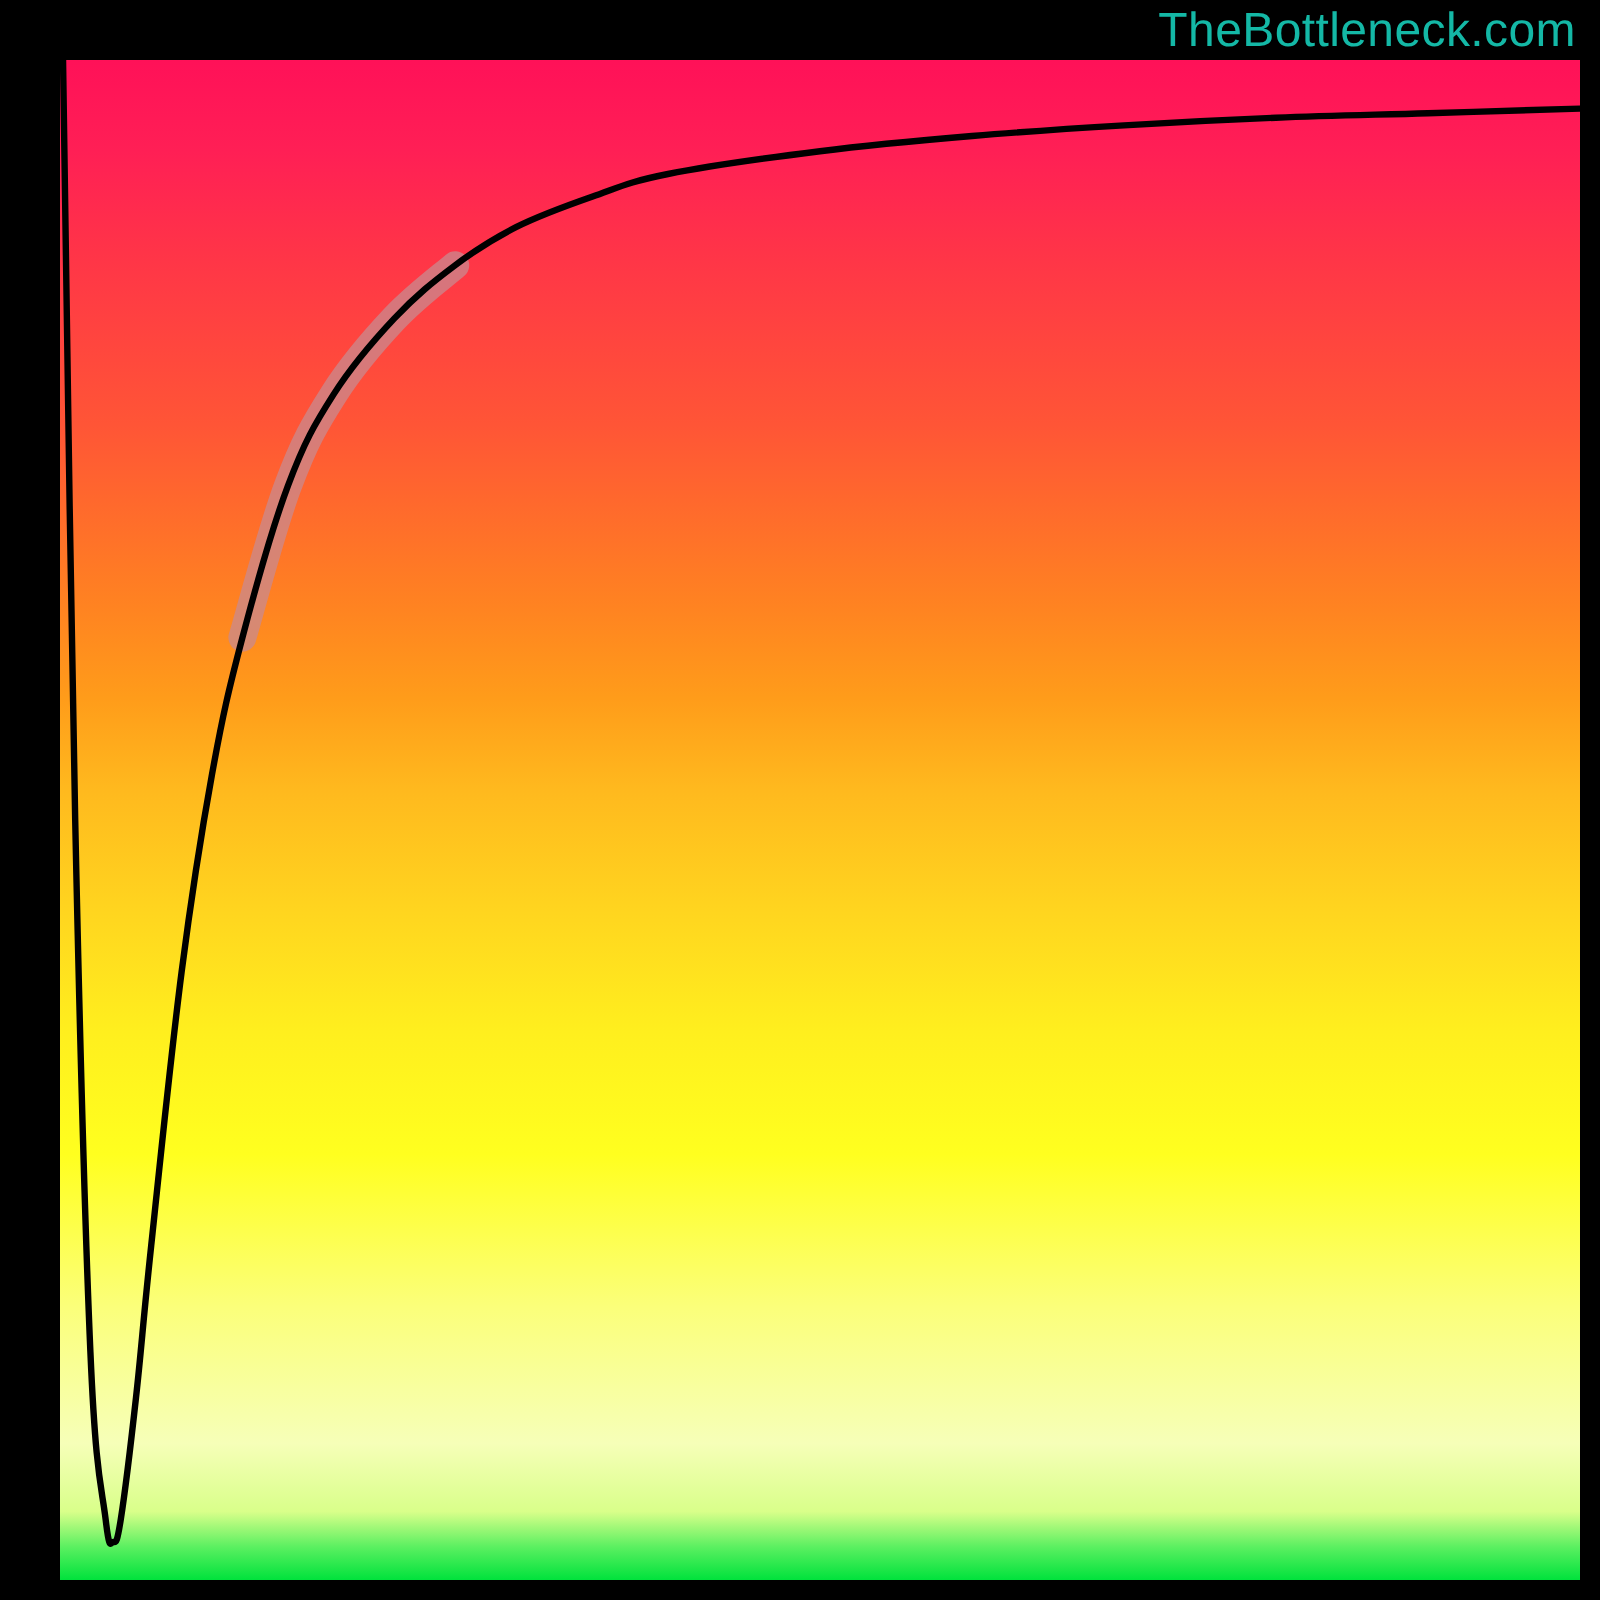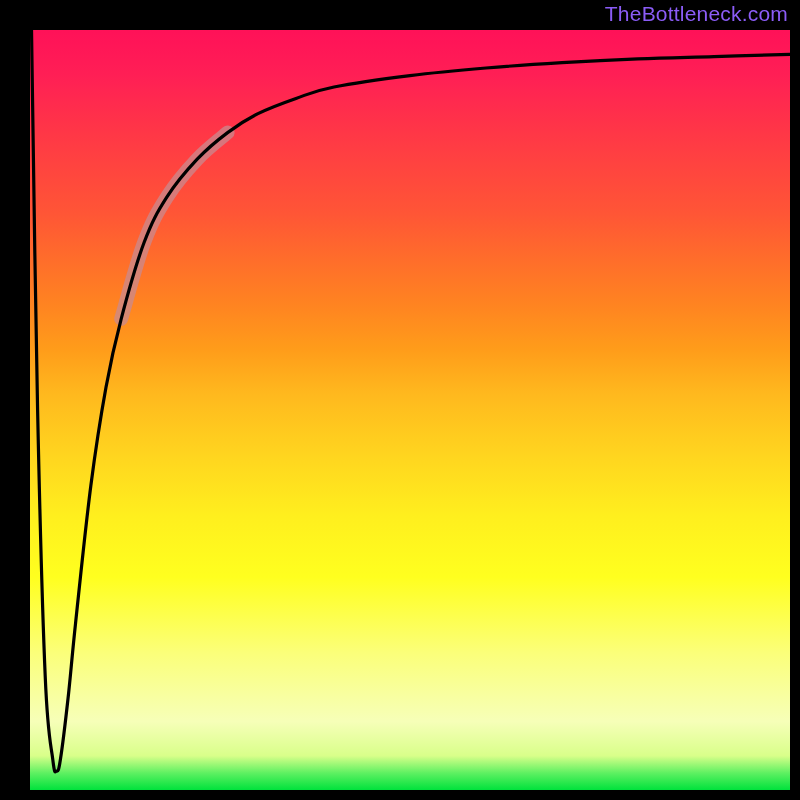--- a/index.html
+++ b/index.html
@@ -13,22 +13,22 @@
   }
   .wrap {
     position: relative;
     width: 800px;
     height: 800px;
   }
   .watermark {
     position: absolute;
     top: 2px;
     right: 12px;
-    color: #8b5cf6;
-    font-size: 21px;
+    color: #14b8a6;
+    font-size: 24px;
     font-weight: 500;
     letter-spacing: 0.2px;
     z-index: 10;
     user-select: none;
   }
   
   .plot {
     position: absolute;
     left: 30px;
     top: 30px;

